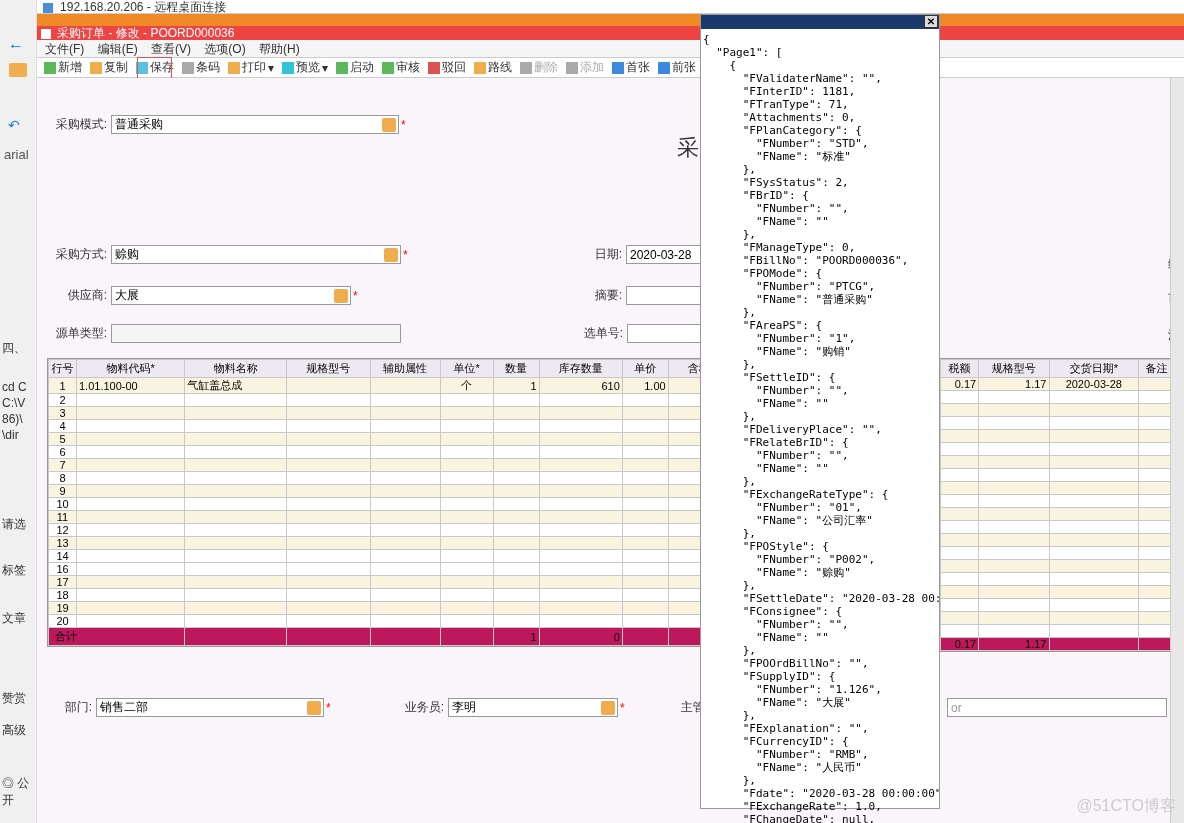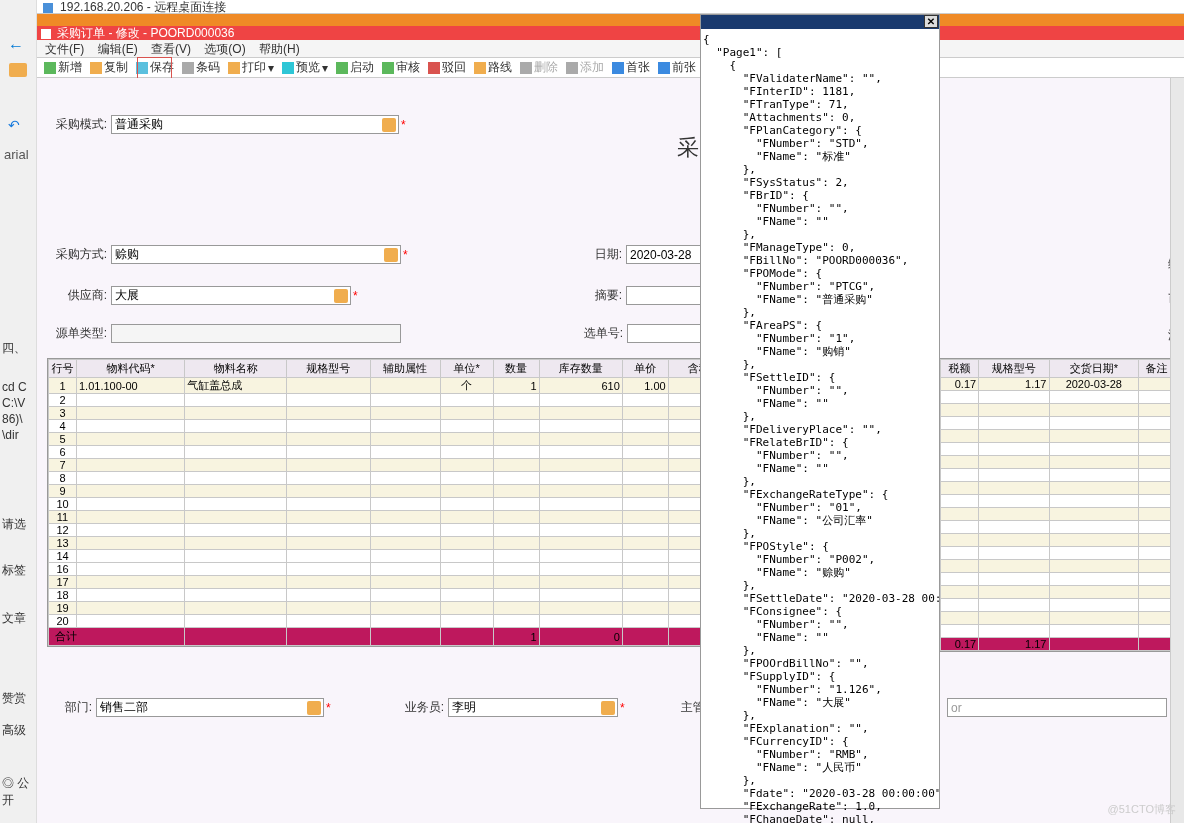--- a/index.html
+++ b/index.html
@@ -60,21 +60,21 @@
 .json-panel .jtitle{height:14px;background:#1a3a6e}
 .json-panel .jclose{position:absolute;right:1px;top:0;width:14px;height:13px;background:#ddd;border:1px solid #333;text-align:center;line-height:11px;font-size:10px;font-weight:bold}
 .json-panel pre{font-family:"SimSun",monospace;font-size:11px;line-height:13px;padding:4px 2px;white-space:pre;overflow:hidden;color:#000}
 
 .grid-right{position:absolute;left:940px;top:280px;right:4px;border:1px solid #999;border-left:none;background:#fff}
 .grid-right table{border-collapse:collapse;width:100%}
 .grid-right th,.grid-right td{border:1px solid #c8c8c8;height:13px;font-size:11px;text-align:center}
 .grid-right th{background:#eee8f0;height:18px;font-weight:normal}
 .grid-right tr.odd td{background:#f8f4e0}.grid-right tr.even td{background:#fff}
 .grid-right td.num{text-align:right;padding-right:2px}
-.watermark{position:absolute;right:8px;bottom:6px;color:#ccc;font-size:11px}
+.watermark{position:absolute;right:8px;bottom:6px;color:#ccc;font-size:16px}
 .scrollbar-rt{position:absolute;right:0;top:78px;width:14px;bottom:0;background:#e8e8e8;border-left:1px solid #ccc}
 </style>
 </head>
 <body>
 
 <div class="left-strip">
   <span class="back">←</span>
   <div class="folder-icon"></div>
   <span class="undo">↶</span>
   <span class="arial">arial</span>

